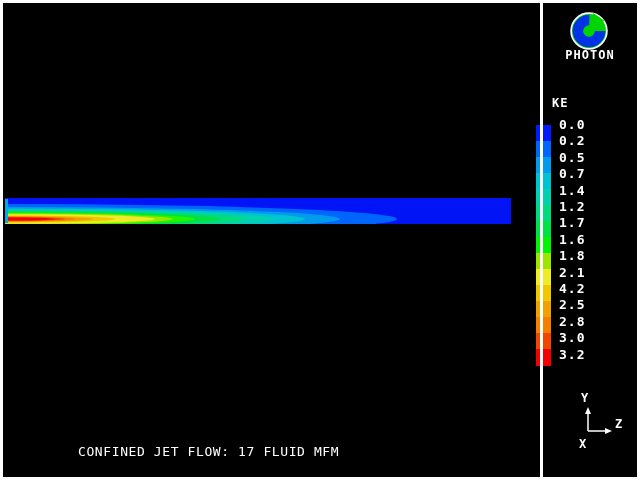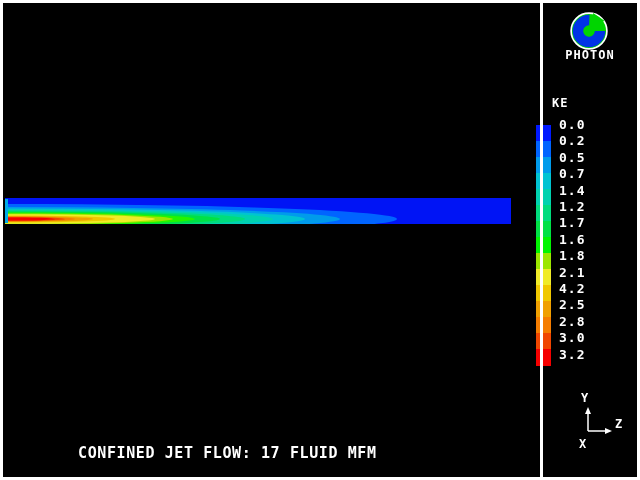--- a/index.html
+++ b/index.html
@@ -5,21 +5,21 @@
   html,body{margin:0;padding:0;background:#000;}
   .screen{
     position:relative;width:640px;height:480px;background:#000;overflow:hidden;
     font-family:"DejaVu Sans Mono","Liberation Mono",monospace;
   }
   .frame{position:absolute;inset:0;border:3px solid #fff;pointer-events:none;z-index:30;}
   .divider{position:absolute;left:540px;top:0;bottom:0;width:3px;background:#fff;z-index:30;}
   .plot-svg{position:absolute;left:0;top:0;width:640px;height:480px;}
   .caption{
     position:absolute;left:78px;top:444px;color:#fff;
-    font-size:15px;font-weight:bold;letter-spacing:0.6px;white-space:pre;
+    font-size:13px;font-weight:normal;letter-spacing:0.6px;white-space:pre;
   }
   .logo{position:absolute;left:569px;top:11px;width:40px;height:40px;}
   .logo-label{
     position:absolute;left:543px;top:48px;width:94px;text-align:center;
     color:#fff;font-size:12px;font-weight:bold;letter-spacing:1px;
   }
   .legend-title{
     position:absolute;left:552px;top:96px;color:#fff;
     font-size:12px;font-weight:bold;letter-spacing:1px;
   }

